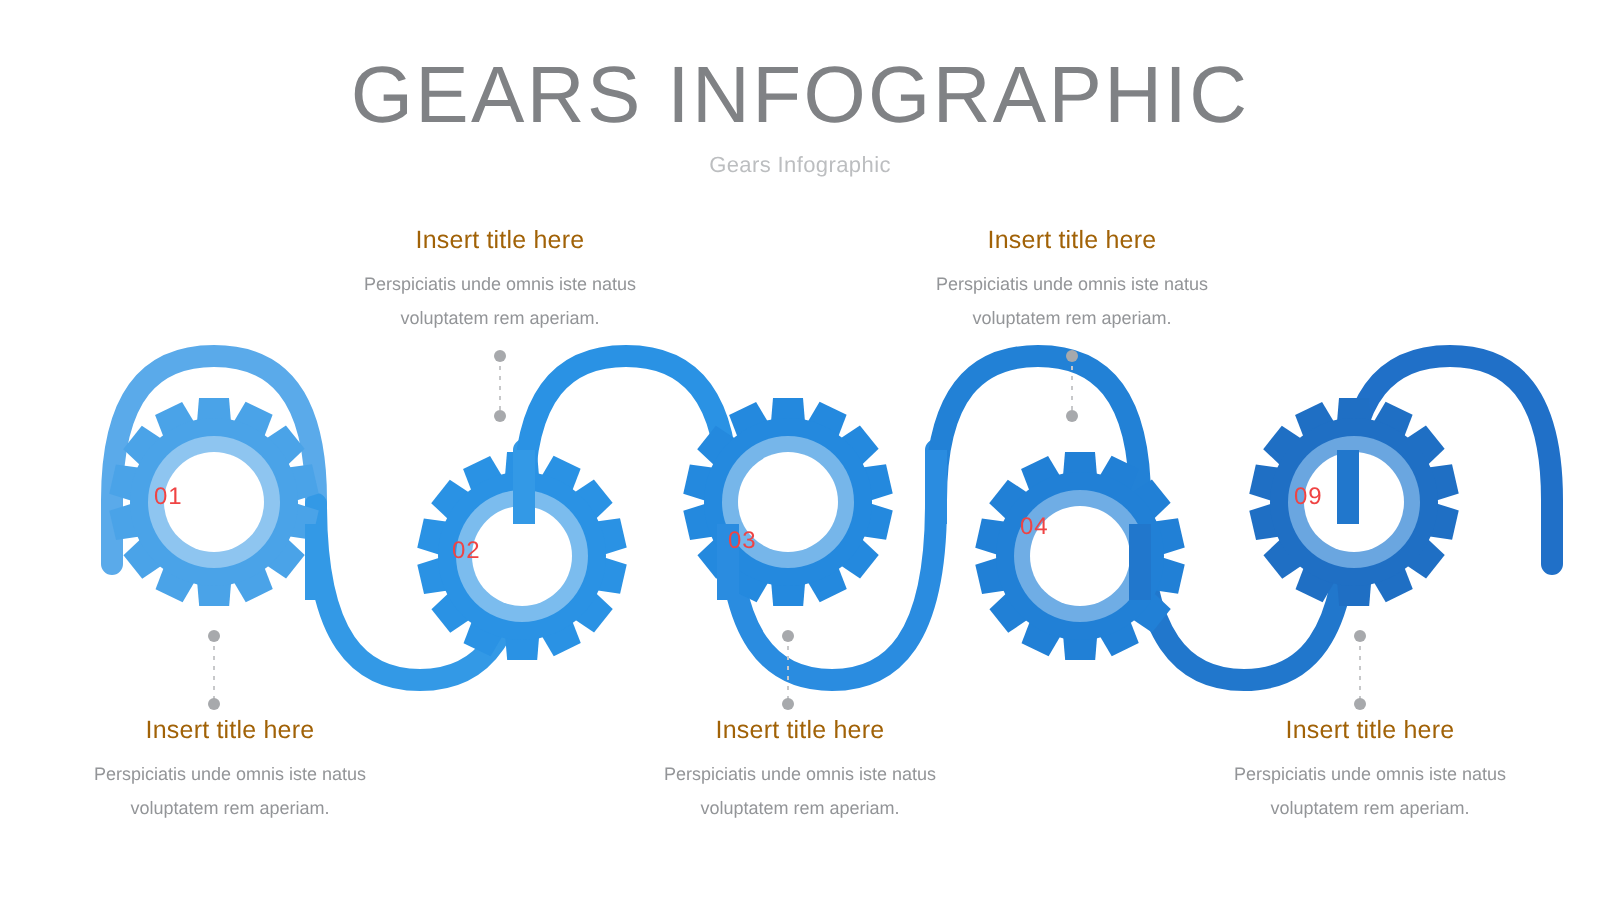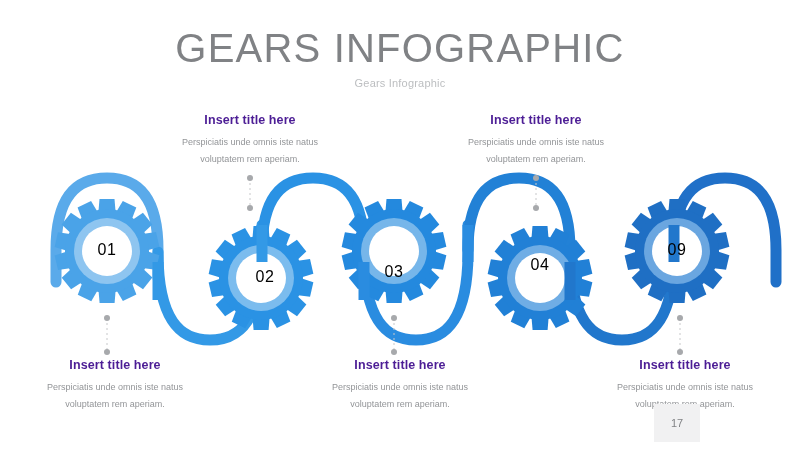--- a/index.html
+++ b/index.html
@@ -57,23 +57,23 @@
     height: 450px;
   }
 
   
   .block {
     position: absolute;
     text-align: center;
   }
   .block .b-title {
     font-size: 12.5px;
-    color: #4c1d95;
+    color: #a16207;
     margin: 0 0 7px 0;
-    font-weight: 700;
+    font-weight: 400;
     letter-spacing: 0.1px;
   }
   .block .b-body {
     font-size: 9px;
     line-height: 17px;
     color: #939598;
     margin: 0;
     font-weight: 400;
   }
 
@@ -86,23 +86,22 @@
 
   
   #block-1 { left: 25px;  top: 358px; }
   #block-3 { left: 310px; top: 358px; }
   #block-5 { left: 595px; top: 358px; }
 
   
   .gear-num {
     position: absolute;
     width: 60px;
-    text-align: center;
-    font-size: 16px;
-    color: #000000;
+    font-size: 12px;
+    color: #ef4444;
     font-weight: 400;
     letter-spacing: 0.5px;
   }
 
   
   #page-badge {
     position: absolute;
     right: 8px;
     bottom: 8px;
     width: 46px;
@@ -285,21 +284,21 @@
     </g>
 
     <g>
       <line x1="680" y1="318" x2="680" y2="352" stroke="#c7c8ca" stroke-width="1" stroke-dasharray="2 3"></line>
       <circle cx="680" cy="318" r="3" fill="#a7a9ac"></circle>
       <circle cx="680" cy="352" r="3" fill="#a7a9ac"></circle>
     </g>
   </svg>
 
   <div class="gear-num" style="left:77px;  top:241px;">01</div>
-  <div class="gear-num" style="left:235px; top:268px;">02</div>
+  <div class="gear-num" style="left:226px; top:268px;">02</div>
   <div class="gear-num" style="left:364px; top:241px;margin-top:22px;">03</div>
   <div class="gear-num" style="left:510px; top:256px;">04</div>
   <div class="gear-num" style="left:647px; top:241px;">09</div>
 
   <div class="block block-bot" id="block-1">
     <p class="b-title">Insert title here</p>
     <p class="b-body">Perspiciatis unde omnis iste natus voluptatem rem aperiam.</p>
   </div>
 
   <div class="block block-top" id="block-2">
@@ -315,17 +314,14 @@
   <div class="block block-top" id="block-4">
     <p class="b-title">Insert title here</p>
     <p class="b-body">Perspiciatis unde omnis iste natus voluptatem rem aperiam.</p>
   </div>
 
   <div class="block block-bot" id="block-5">
     <p class="b-title">Insert title here</p>
     <p class="b-body">Perspiciatis unde omnis iste natus voluptatem rem aperiam.</p>
   </div>
 
-  <div id="page-badge">
-    <span>17</span>
-  </div>
 
 </div>
 
 </body></html>

